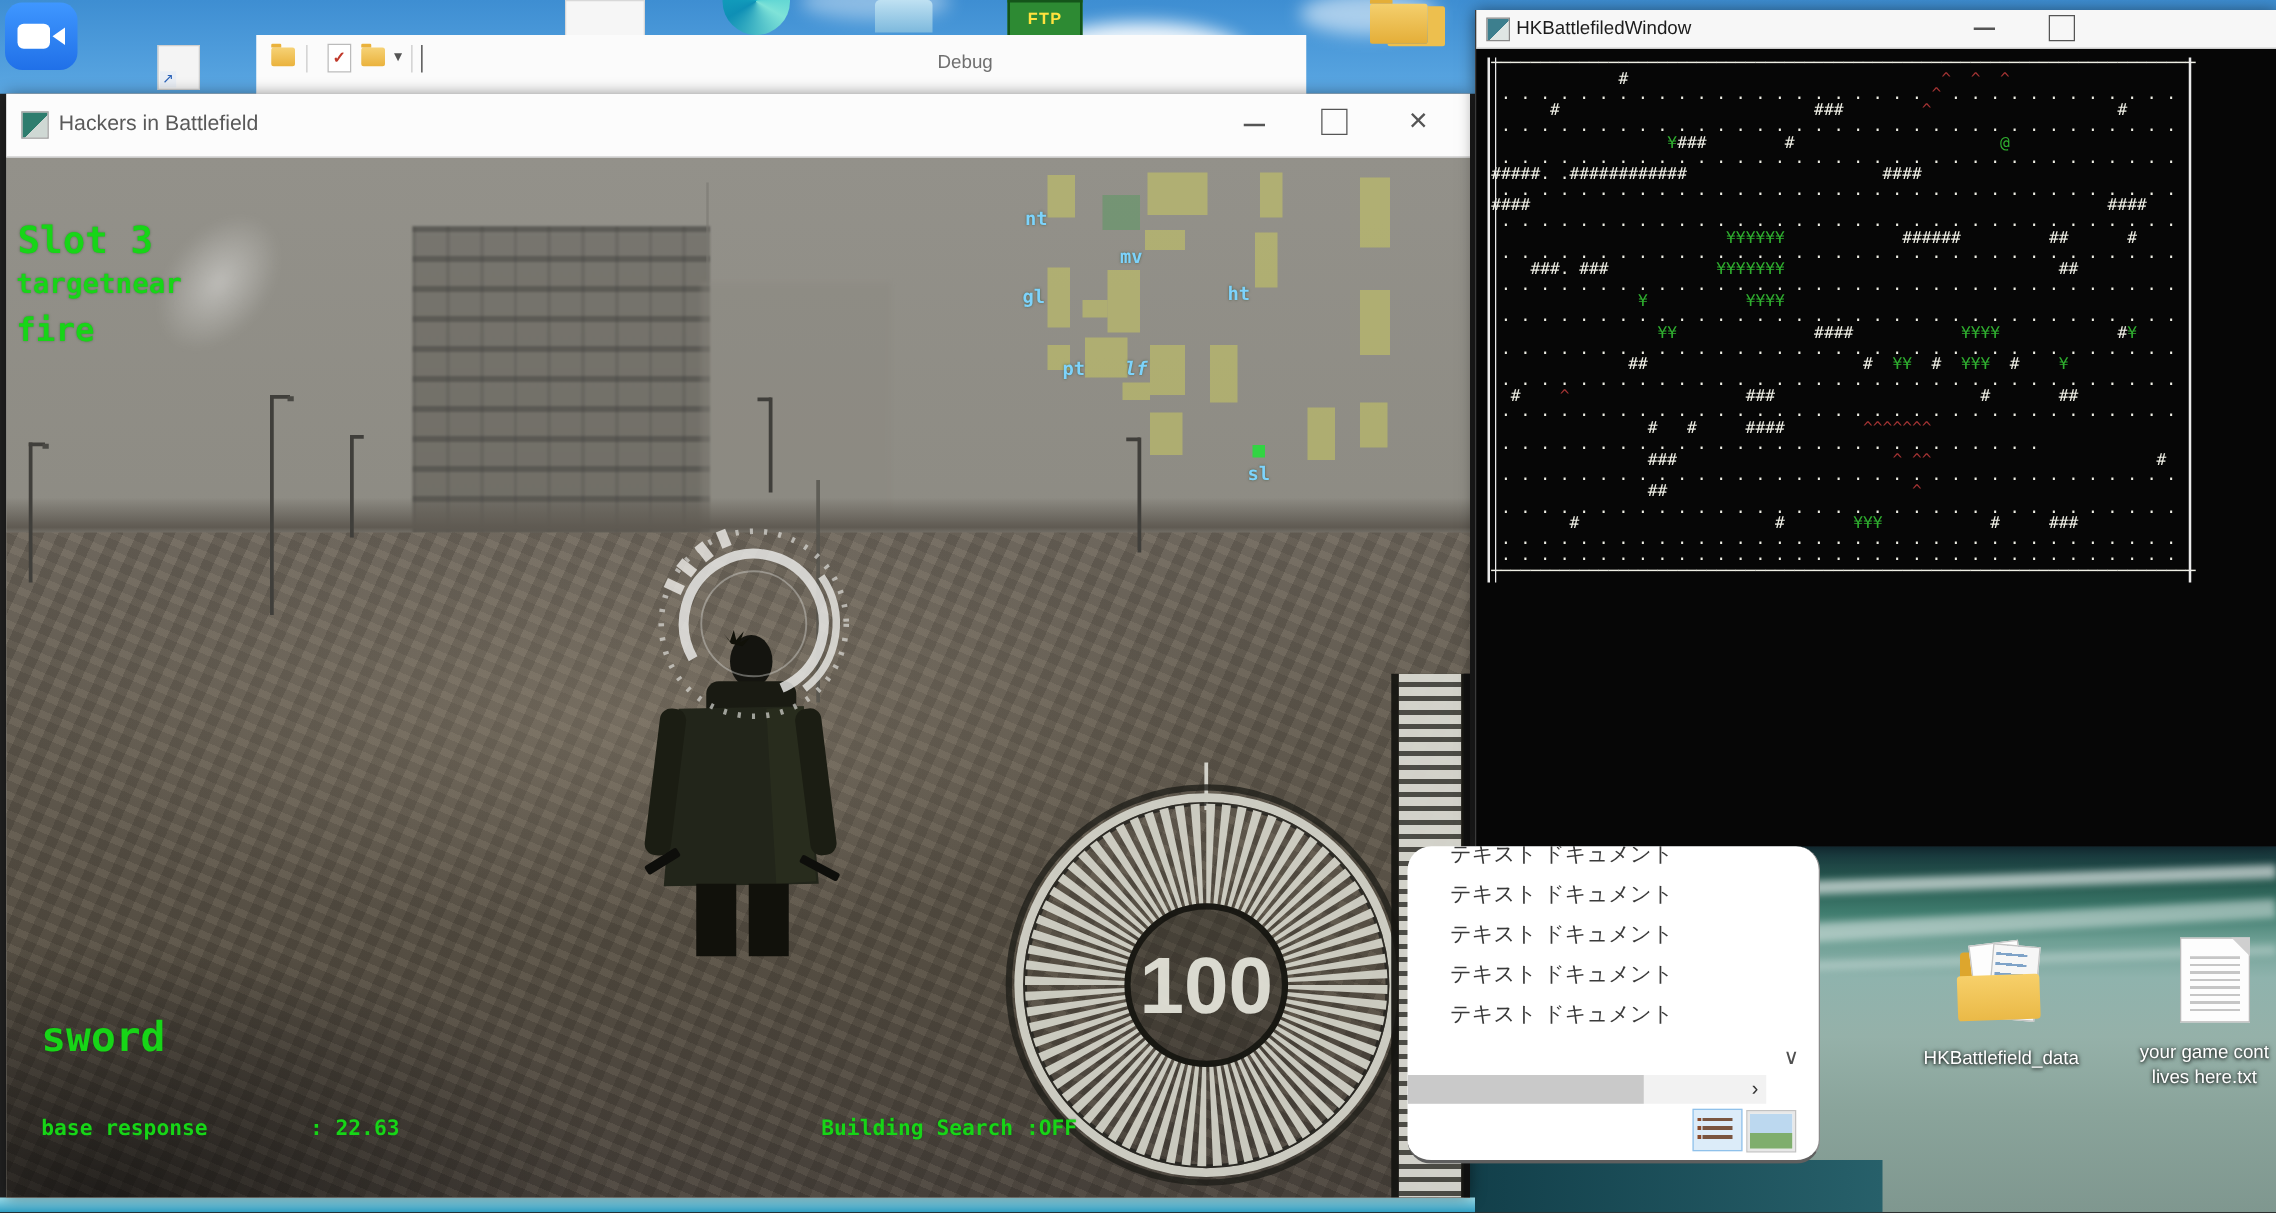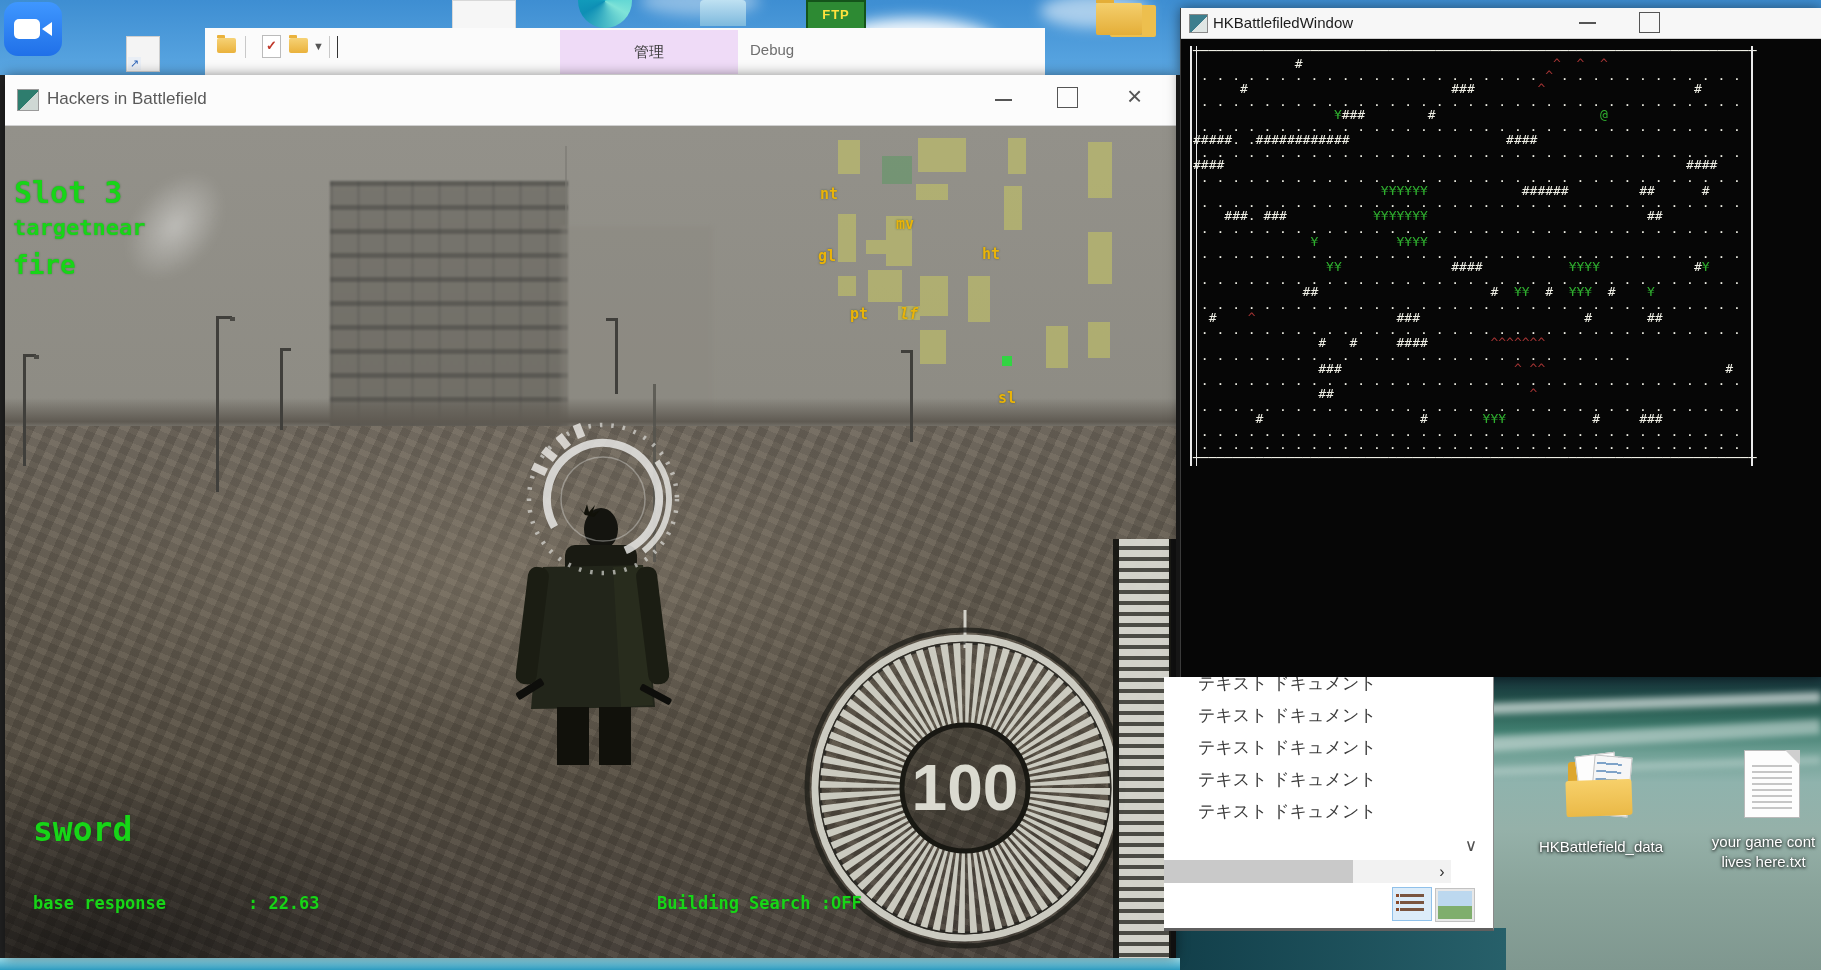--- a/index.html
+++ b/index.html
@@ -86,42 +86,42 @@
   .lamp-head{position:absolute;width:5px;height:4px;background:#4a4944;}
   #stripe-bar{position:absolute;left:1108px;top:413px;width:50px;height:419px;border-left:6px solid #161612;border-right:9px solid #161612;
     background:repeating-linear-gradient(180deg,#d9d9d1 0 7px,#4b4b45 7px 11px);opacity:.95;}
   #right-edge{position:absolute;left:1166px;top:413px;width:5px;height:419px;background:#101010;}
 
   
   #minimap{left:0;top:0;width:1821px;height:970px;pointer-events:none;}
   .mblock{position:absolute;background:rgba(201,201,97,.55);}
   .mblock.teal{background:rgba(96,152,102,.6);}
   .mblock.dot{background:rgba(40,220,60,.9);}
-  .mlabel{position:absolute;color:#eab308;font:bold 15px "DejaVu Sans Mono",monospace;text-shadow:0 0 2px rgba(0,40,0,.5);margin-top:19px;}
+  .mlabel{position:absolute;color:#7dd3fc;font:bold 15px "DejaVu Sans Mono",monospace;text-shadow:0 0 2px rgba(0,40,0,.5);}
 
   
   .hud{position:absolute;color:#17d517;font-family:"DejaVu Sans Mono",monospace;font-weight:bold;text-shadow:0 0 2px rgba(0,60,0,.4);}
 
   
   svg{position:absolute;overflow:visible;}
 
   
   #console-window{left:1180px;top:8px;width:641px;height:669px;background:#060606;box-shadow:0 0 12px rgba(0,0,0,.5);border-left:1px solid #3a3a3a;}
   #console-titlebar{position:absolute;left:0;top:0;width:100%;height:30px;background:#f7f7f7;border-bottom:1px solid #cfcfcf;}
   #console-app-icon{position:absolute;left:8px;top:6px;width:17px;height:17px;border:1px solid #8a8a8a;background:linear-gradient(135deg,#3d7f8e 0 55%,#dfe6e4 55%);}
   #console-title{position:absolute;left:32px;top:6px;font-size:15px;color:#1c1c1c;}
   #ascii-map{position:absolute;left:12px;top:37px;}
   .map-line{white-space:pre;font:13px/12.7px "DejaVu Sans Mono",monospace;color:#eeeee4;}
   .map-line .mg{color:#2fae2f;}
   .map-line .mr{color:#a43434;}
   #map-border-left{position:absolute;left:9px;top:38px;width:4px;height:420px;border-left:2px solid #e9e9e9;border-right:1px solid #e9e9e9;}
   #map-border-right{position:absolute;left:570px;top:38px;width:2px;height:420px;background:#e9e9e9;}
 
   
-  #explorer-panel{left:1164px;top:677px;width:329px;height:251px;background:#fff;border-right:1px solid #8a8a8a;border-bottom:3px solid #5f5f5f;overflow:hidden;}
+  #explorer-panel{left:1126px;top:677px;width:329px;height:251px;background:#fff;border-right:1px solid #8a8a8a;border-bottom:3px solid #5f5f5f;overflow:hidden;border-radius:19px;}
   #file-list{position:absolute;top:-9px;left:34px;right:44px;}
   .file-row{height:32px;line-height:32px;font-size:17px;color:#3a3a3a;white-space:nowrap;}
   #vscroll-arrow{position:absolute;left:294px;top:156px;width:26px;height:26px;color:#505050;font-size:17px;text-align:center;line-height:26px;}
   #hscroll{position:absolute;left:0;top:183px;width:287px;height:23px;background:#f2f2f2;}
   #hscroll-thumb{position:absolute;left:0;top:0;width:189px;height:23px;background:#c9c9c9;}
   #hscroll-arrow{position:absolute;left:268px;top:183px;width:20px;height:23px;color:#333;font-size:16px;line-height:23px;text-align:center;}
   #view-details-btn{position:absolute;left:228px;top:210px;width:38px;height:32px;background:#dcecf9;border:1px solid #90c1ea;}
   #view-details-btn .glyph{position:absolute;left:7px;top:6px;width:24px;height:20px;
      background:repeating-linear-gradient(180deg,#7a5540 0 3px,transparent 3px 7px);}
   #view-details-btn .glyph:before{content:"";position:absolute;left:-4px;top:0;width:3px;height:20px;background:repeating-linear-gradient(180deg,#8a4a2a 0 3px,transparent 3px 7px);}
@@ -152,21 +152,20 @@
   </div>
 
   <div id="explorer-band" class="abs">
     <div class="qat-folder" style="left:12px;"></div>
     <div class="qat-sep" style="left:40px;"></div>
     <div id="qat-check">✓</div>
     <div class="qat-folder" style="left:84px;"></div>
     <div id="qat-caret">▼</div>
     <div class="qat-sep" style="left:124px;"></div>
     <div id="qat-cursor"></div>
-    <div id="manage-tab">管理</div>
     <div id="debug-title">Debug</div>
   </div>
 
   <div id="beach" class="abs">
     <div class="darkrocks"></div>
     <div class="foam" style="left:0;top:26px;width:645px;height:11px;opacity:.6;transform:rotate(-2deg);"></div>
     <div class="foam" style="left:40px;top:58px;width:605px;height:15px;opacity:.45;transform:rotate(-3deg);"></div>
     <div class="foam" style="left:120px;top:88px;width:525px;height:8px;opacity:.28;transform:rotate(-2deg);"></div>
   </div>
   <div id="below-explorer" class="abs"></div>

